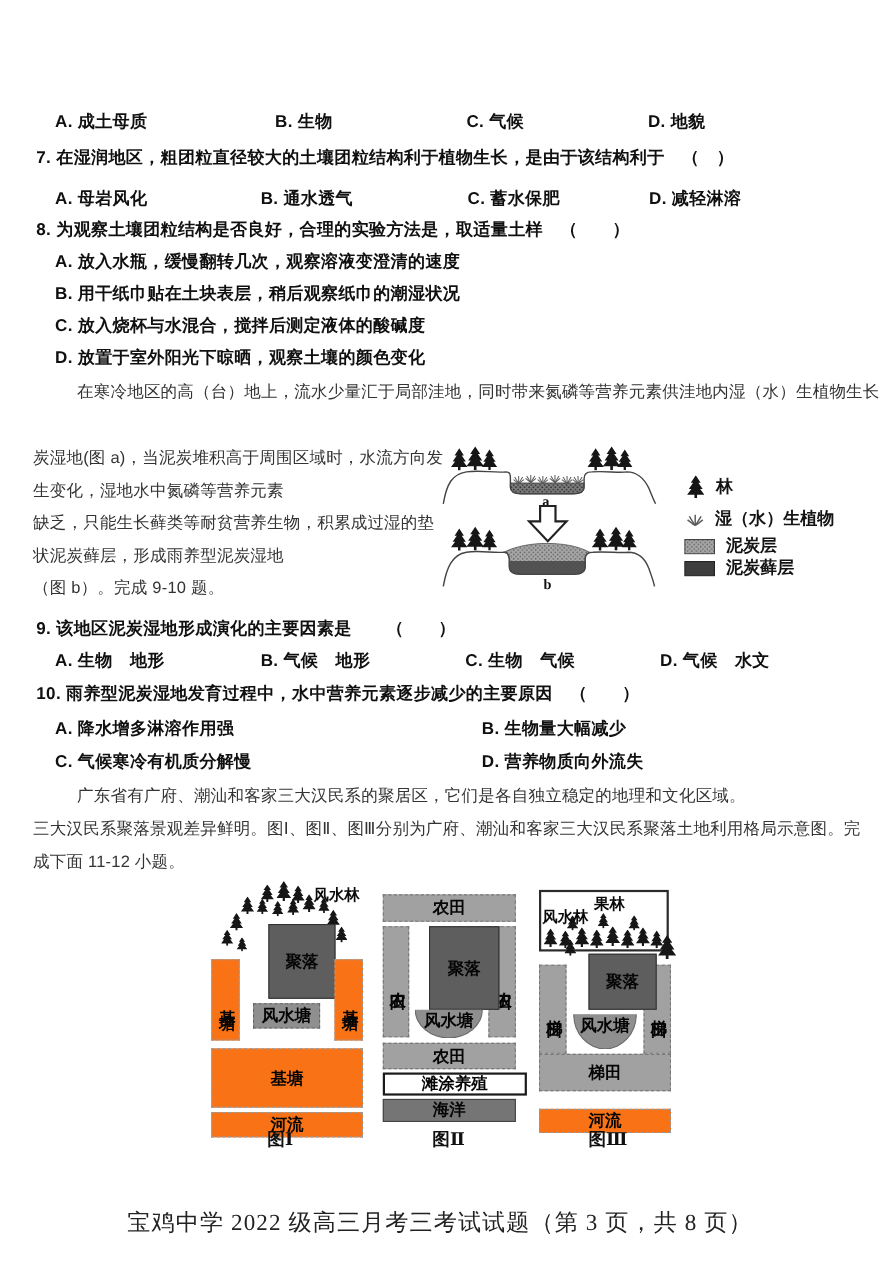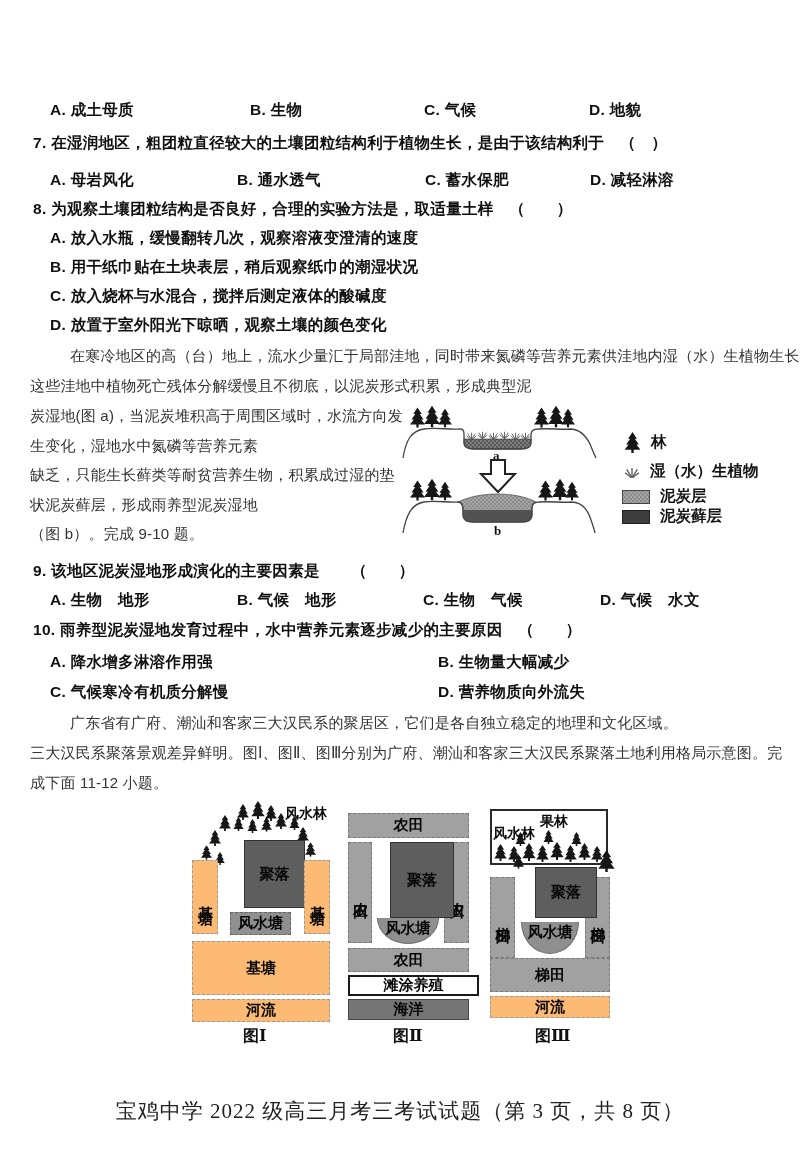--- a/index.html
+++ b/index.html
@@ -4,21 +4,21 @@
 <style>
   html,body{margin:0;padding:0;background:#888;}
   .page{position:relative;width:800px;height:1163px;background:#ffffff;margin:0 auto;
         font-family:"Liberation Sans","DejaVu Sans",sans-serif;color:#111;overflow:hidden;}
   .q{position:absolute;font-size:15.5px;font-weight:600;white-space:nowrap;color:#101010;letter-spacing:.3px;}
   .opt{position:absolute;font-size:15.5px;font-weight:600;white-space:nowrap;color:#101010;letter-spacing:.3px;}
   .para{position:absolute;font-size:15px;font-weight:500;white-space:nowrap;color:#333;letter-spacing:.2px;}
   .fig{position:absolute;}
   .b{position:absolute;display:flex;align-items:center;justify-content:center;
      font-size:15px;font-weight:700;color:#050505;box-sizing:border-box;text-align:center;}
-  .light{background:#fdba74;border:1px dashed #9a9a9a;}
+  .light{background:#f97316;border:1px dashed #9a9a9a;margin-top:12px;}
   .med{background:#a1a1a1;border:1px dashed #787878;}
   .dark{background:#5e5e5e;border:1px solid #333;margin-left:14px;}
   .ocean{background:#757575;border:1px solid #444;}
   .pondrect{background:#8f8f8f;border:1px dashed #666;}
   .white{background:#fff;border:2px solid #1a1a1a;}
   .semi{background:#8f8f8f;border:1px solid #6a6a6a;border-top:none;
         border-radius:0 0 50% 50% / 0 0 100% 100%;align-items:flex-start;padding-top:1px;}
   .vert{writing-mode:vertical-rl;text-orientation:upright;letter-spacing:3px;}
   .cap{position:absolute;font-family:"Liberation Serif","DejaVu Serif",serif;font-size:16px;font-weight:600;color:#111;}
   .treelayer{position:absolute;inset:0;}
@@ -71,21 +71,20 @@
   <div class="opt" style="left:425px;top:170px">C. 蓄水保肥</div>
   <div class="opt" style="left:590px;top:170px">D. 减轻淋溶</div>
 
   <div class="q" style="left:33px;top:199px">8. 为观察土壤团粒结构是否良好，合理的实验方法是，取适量土样　（　　）</div>
   <div class="opt" style="left:50px;top:228px">A. 放入水瓶，缓慢翻转几次，观察溶液变澄清的速度</div>
   <div class="opt" style="left:50px;top:257px">B. 用干纸巾贴在土块表层，稍后观察纸巾的潮湿状况</div>
   <div class="opt" style="left:50px;top:286px">C. 放入烧杯与水混合，搅拌后测定液体的酸碱度</div>
   <div class="opt" style="left:50px;top:315px">D. 放置于室外阳光下晾晒，观察土壤的颜色变化</div>
 
   <div class="para" style="left:70px;top:347px">在寒冷地区的高（台）地上，流水少量汇于局部洼地，同时带来氮磷等营养元素供洼地内湿（水）生植物生长。</div>
-  <div class="para" style="left:30px;top:377px">这些洼地中植物死亡残体分解缓慢且不彻底，以泥炭形式积累，形成典型泥</div>
   <div class="para" style="left:30px;top:407px">炭湿地(图 a)，当泥炭堆积高于周围区域时，水流方向发</div>
   <div class="para" style="left:30px;top:437px">生变化，湿地水中氮磷等营养元素</div>
   <div class="para" style="left:30px;top:466px">缺乏，只能生长藓类等耐贫营养生物，积累成过湿的垫</div>
   <div class="para" style="left:30px;top:496px">状泥炭藓层，形成雨养型泥炭湿地</div>
   <div class="para" style="left:30px;top:525px">（图 b）。完成 9-10 题。</div>
 
   <svg class="fig" style="left:400px;top:398px" width="198" height="64" viewBox="0 0 198 64">
     <path d="M64,41 L131,41 L131,45 C131,49 127,51 121,51 L74,51 C68,51 64,49 64,45 Z" fill="url(#pdots)" stroke="#333" stroke-width="0.6"></path>
     <path d="M3,60 C6,42 11,33 24,31 C36,29 48,32 60,31 C64,31 64,34 64,37 L64,45 C64,49 68,51 74,51 L121,51 C127,51 131,49 131,45 L131,37 C131,33 133,31 138,31 C150,30 162,32 170,31 C180,31 186,38 190,46 C192,51 194,56 196,60" fill="none" stroke="#444" stroke-width="1.3"></path>
     <use href="#tuft" x="66" y="33" width="11" height="9"></use>

